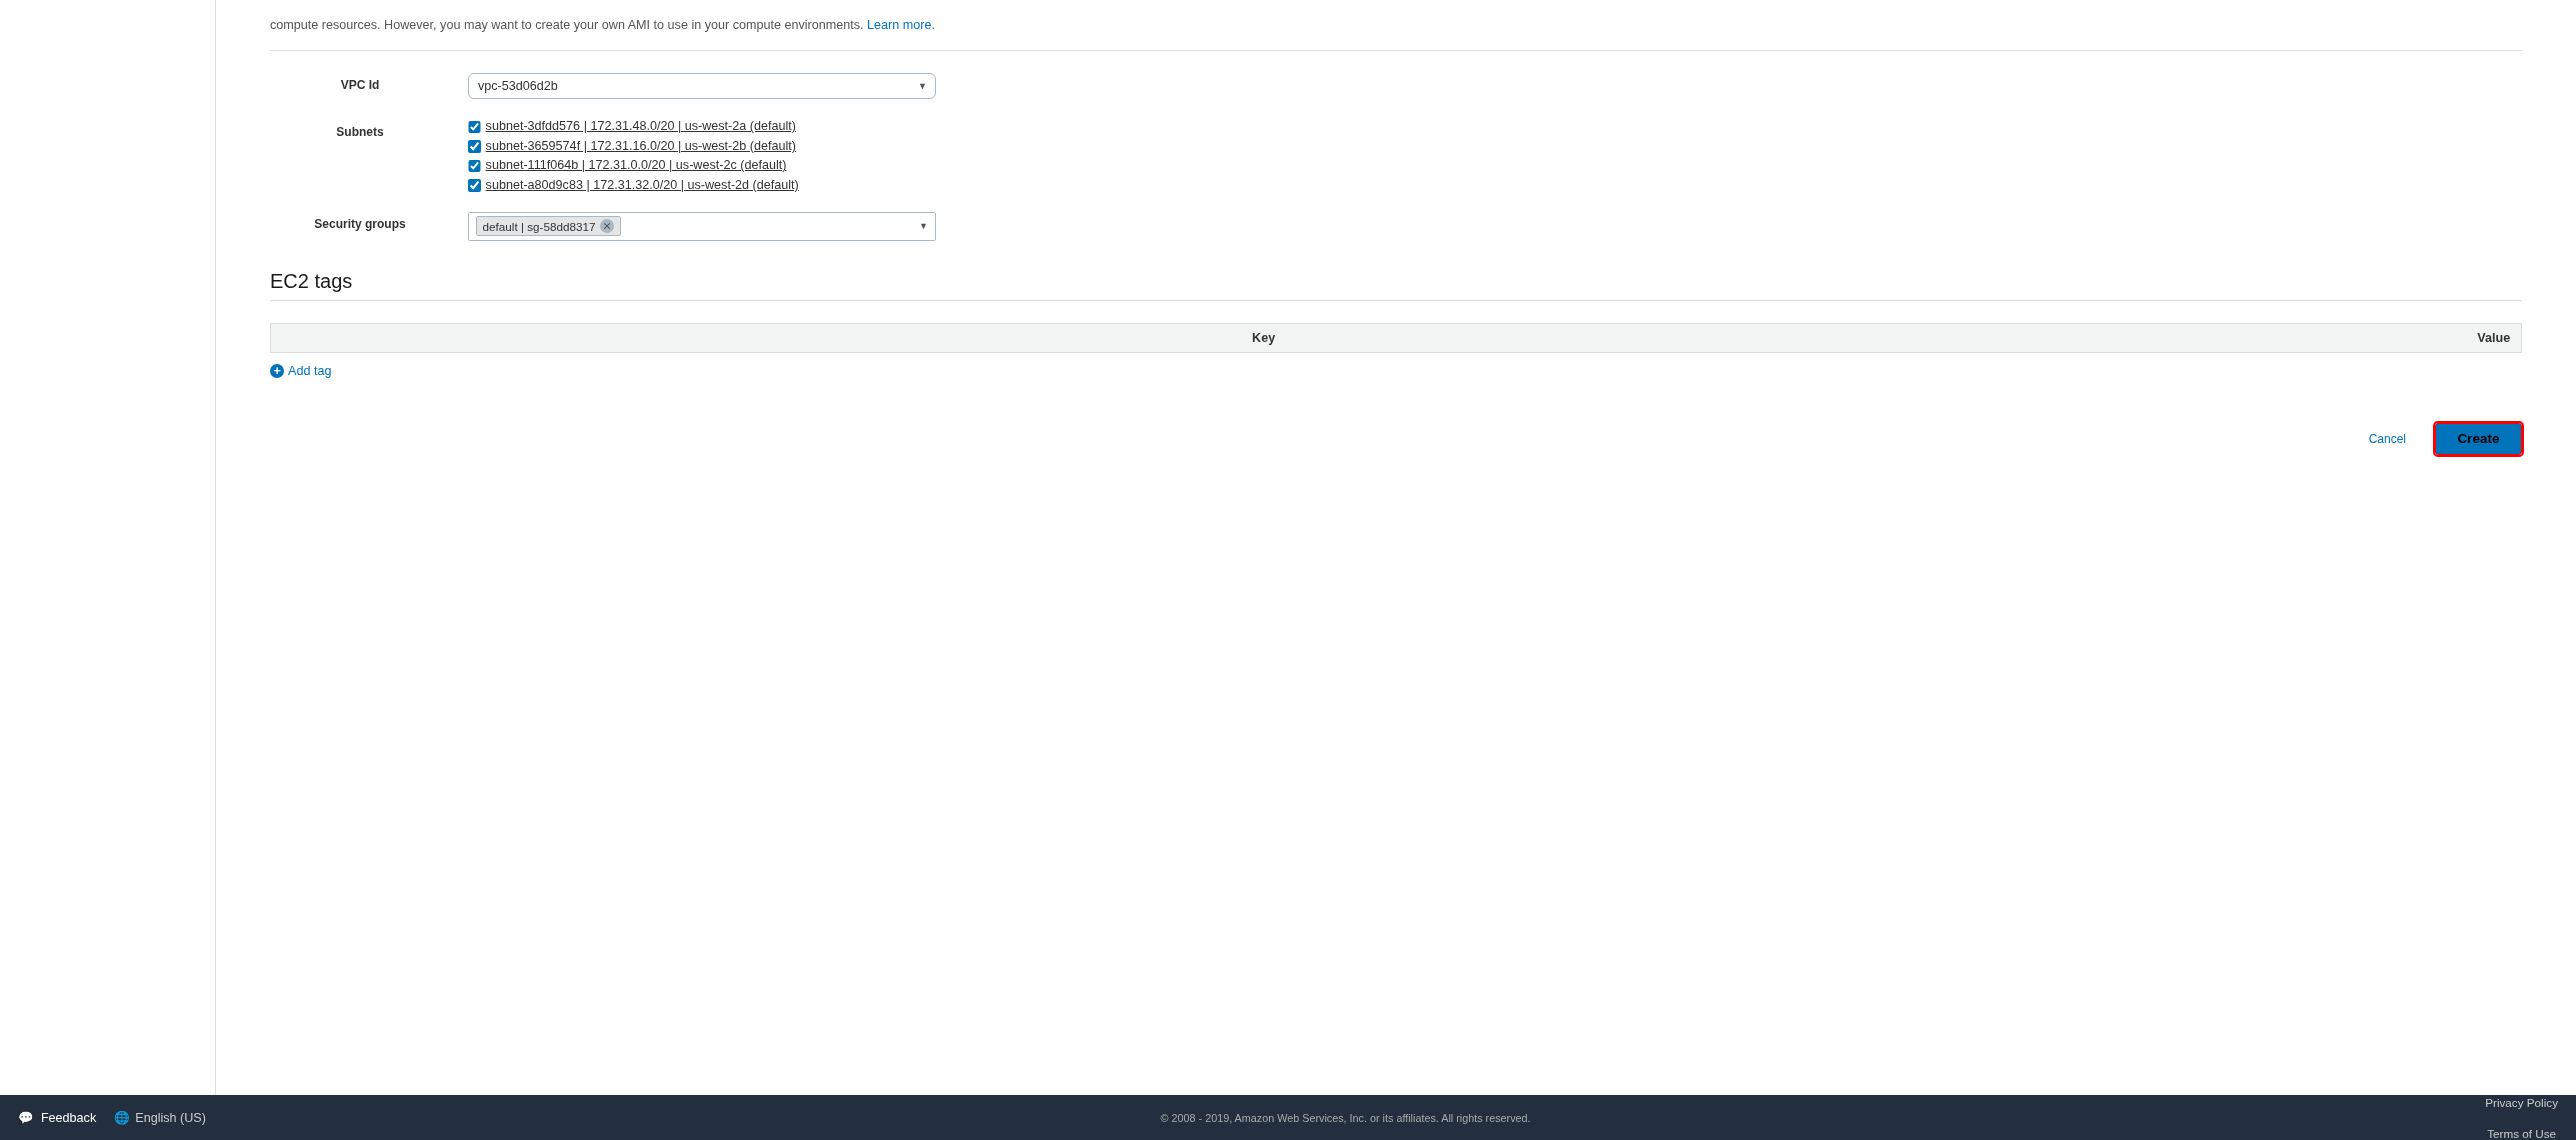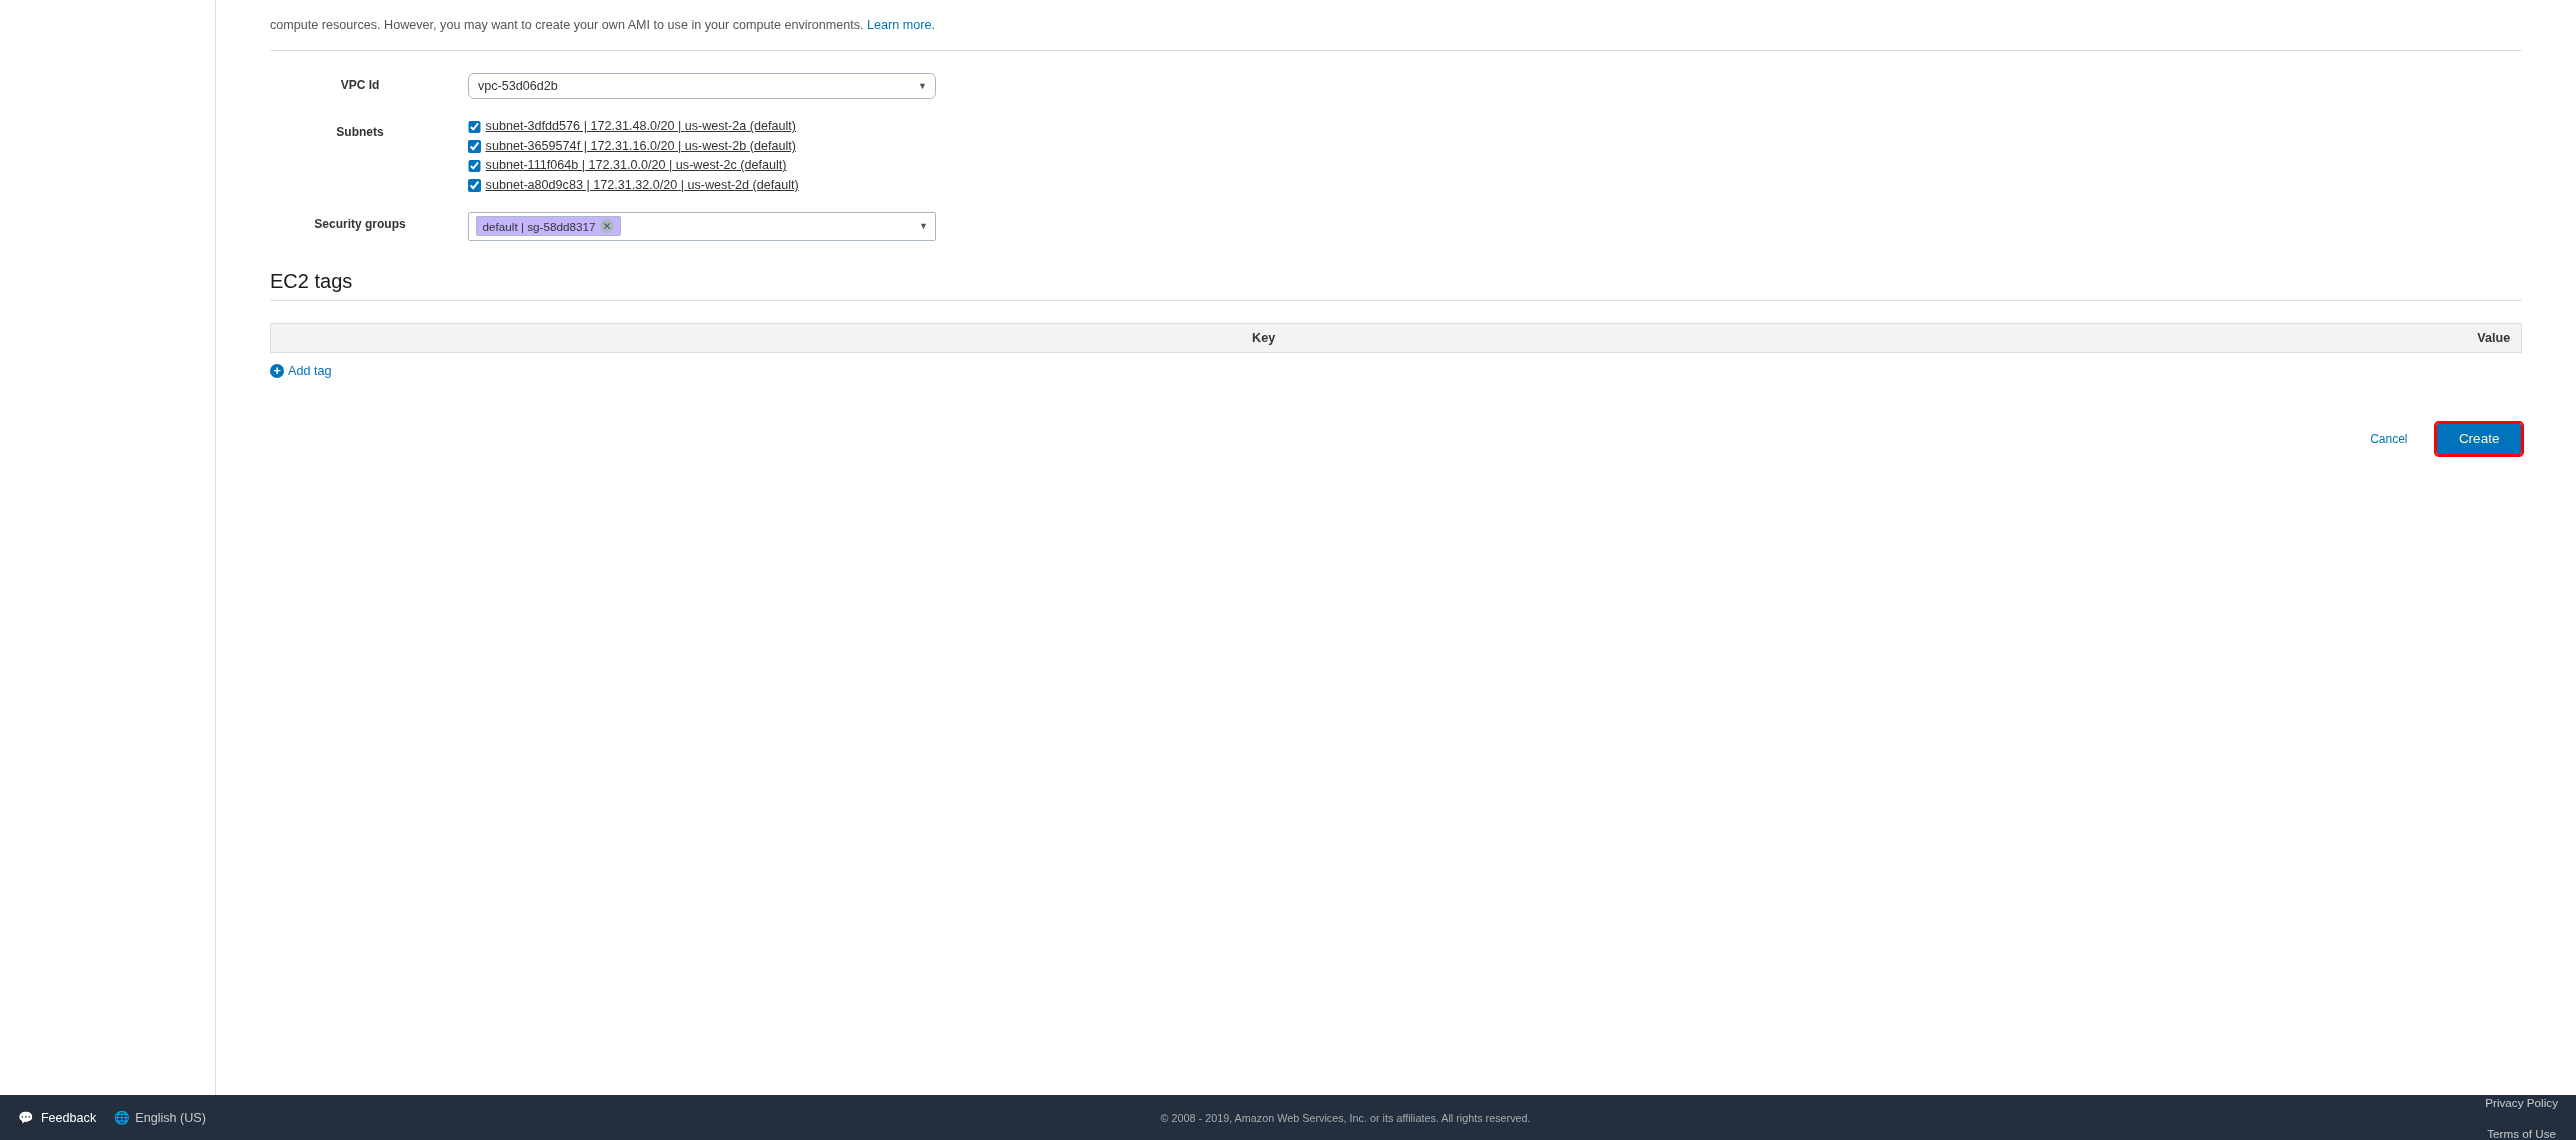--- a/index.html
+++ b/index.html
@@ -121,21 +121,21 @@
       border-radius: 1.8px;
       padding: 3.6px 27px 3.6px 7.2px;
       background: #fff;
       min-width: 360px;
       cursor: pointer;
     }
 
     .security-group-tag {
       display: inline-flex;
       align-items: flex-end;
-      background: #c4b5fd;
+      background: #e5e5e5;
       border: 0.9px solid #aab7c4;
       border-radius: 1.8px;
       padding: 1.8px 5.4px;
       font-size: 11.7px;
       color: #333;
       gap: 4.5px;
     }
 
     .security-group-tag .remove-icon {
       color: #555;
@@ -231,25 +231,25 @@
       color: #0073bb;
       font-size: 12px;
       cursor: pointer;
       padding: 7.2px 14.4px;
       font-weight: 400;
       text-align: center;
     }
 
     .btn-create {
       background: #0073bb;
-      color: #fef9c3;
+      color: #000000;
       border: 1.8px solid #ff0000;
       border-radius: 2.7px;
       font-size: 13.5px;
-      font-weight: 400;
+      font-weight: 700;
       padding: 7.2px 21.6px;
       cursor: pointer;
       outline: 2.7px solid #ff0000;
     }
 
     
     .footer {
       background: #232f3e;
       color: #ccc;
       display: flex;

